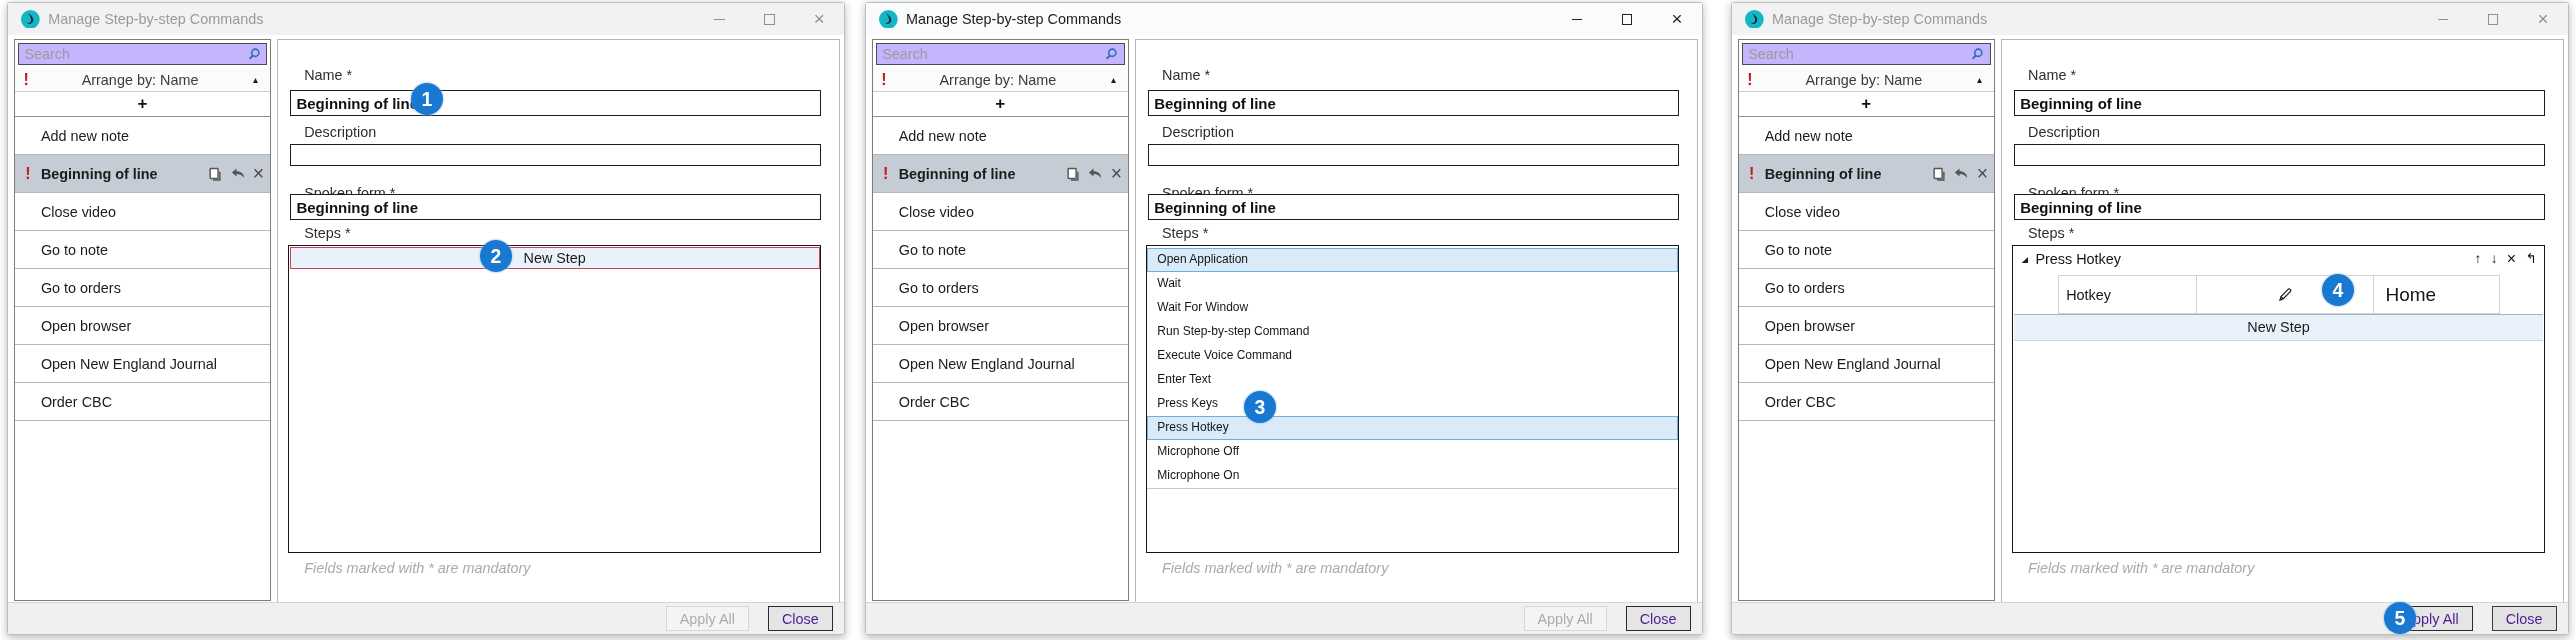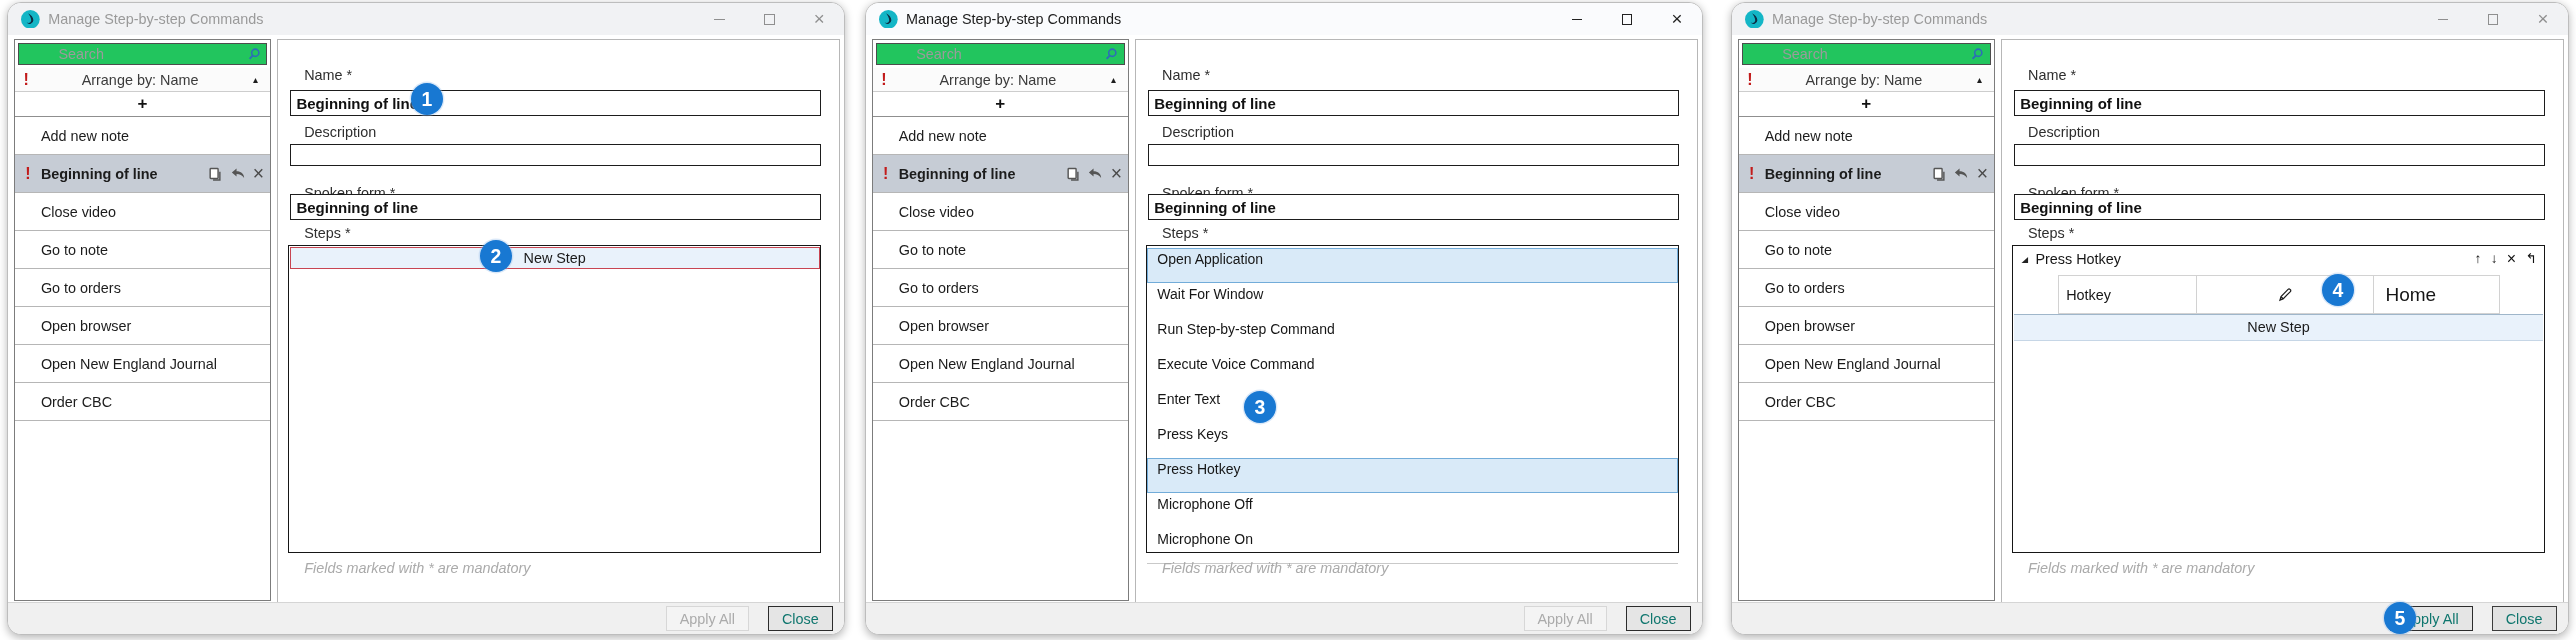--- a/index.html
+++ b/index.html
@@ -1,40 +1,40 @@
 <!DOCTYPE html>
 <html style="font-size:11.5px"><head>
 <meta charset="utf-8">
 <style>
   * { box-sizing: border-box; margin: 0; padding: 0; }
   html,body { width: 2576px; height: 641px; background: #ffffff;
     font-family: "Liberation Sans", sans-serif; position: relative; overflow: hidden; }
 
   
   .win { position: absolute; top: 2.2px; width: 838px; height: 633px; background: #fff;
-    border: 0.7px solid #bdbdbd; border-radius: 14px; overflow: hidden;
+    border: 0.7px solid #bdbdbd; border-radius: 3px; overflow: hidden;
     box-shadow: 0 2.2px 8.6px rgba(0,0,0,.28); }
   #w1 { left: 7.2px; } #w2 { left: 865px; } #w3 { left: 1731px; }
   .titlebar { position: absolute; top: 0; left: 0; right: 0; height: 32px; background: #f1f2f4; }
   .win.active .titlebar { background: #fafbfd; }
   .win-icon { position: absolute; left: 13px; top: 6.5px; width: 18.7px; height: 18.7px; }
   .win-title { position: absolute; left: 40px; top: 0; height: 32px; line-height: 32px;
     font-size: 14.4px; font-weight: 300; color: #9a9a9a; white-space: nowrap; }
   .win.active .win-title { color: #1d1d1d; }
   .win-controls { position: absolute; right: 0; top: 0; height: 32px; display: flex; }
   .ctrl { width: 50px; height: 32px; display: flex; align-items: center; justify-content: center;
     color: #8f8f8f; font-size: 18.7px; font-weight: 300; }
   .win.active .ctrl { color: #222; }
   .minbar { width: 10.8px; border-top: 1.4px solid currentColor; }
   .maxbox { width: 10.8px; height: 10.8px; border: 1.4px solid currentColor; }
 
   
   .sidebar { position: absolute; left: 5.7px; top: 36px; width: 257px; height: 562px;
     border: 1.4px solid #7c7c7c; background: #fff; }
-  .search { position: relative; margin: 2.9px; height: 22px; border: 1.4px solid #4c4c4c; background: #22c55e; padding-left: 34px; }
+  .search { position: relative; margin: 2.9px; height: 22px; border: 1.4px solid #4c4c4c; background: #c4b5fd; }
   .search input { width: 100%; height: 100%; border: 0; outline: none; padding: 0 24.4px 0 5.7px;
     font-family: inherit; font-size: 14.4px; font-weight: 300; color: #222; background: transparent; }
   .search input::placeholder { color: #9b9b9b; }
   .search-icon { position: absolute; right: 5px; top: 2.9px; width: 14.4px; height: 14.4px; }
   .arrange { height: 24.4px; border-bottom: 0.7px solid #cdcdcd; background: #fbfbfb;
     display: flex; align-items: center; }
   .urgent-glyph { color: #c21b1b; font-weight: 700; font-size: 16px; }
   .arrange .urgent-glyph { margin-left: 8.6px; }
   .arrange-label { flex: 1; text-align: center; font-size: 14.4px; font-weight: 300; color: #3b3b3b; }
   .collapse-icon { margin-right: 10px; font-size: 8.6px; color: #1e1e1e; }
@@ -68,21 +68,21 @@
     border: 1.4px solid #161616; background: #fff; }
   .mandatory { position: absolute; left: 26px; top: 520px; font-size: 14.4px; font-weight: 300;
     font-style: italic; color: #aaaaaa; }
 
   
   .newstep-red { position: absolute; left: 0.7px; right: 0.7px; top: 0.7px; height: 22px;
     background: #e9f2fb; border: 1.4px solid #c84552; display: flex; align-items: center;
     justify-content: center; font-size: 14.4px; font-weight: 300; color: #1a1a1a; }
 
   
-  .opt { height: 35px; line-height: 20px; padding-left: 9.3px; font-size: 14px; font-weight: 300;
+  .opt { height: 24px; line-height: 20px; padding-left: 9.3px; font-size: 12px; font-weight: 300;
     color: #161616; border: 0.7px solid transparent; white-space: nowrap; }
   .opt.highlighted { background: #d9eaf8; border-color: #72acd9; }
   .list-divider { border-top: 0.7px solid #c9c9c9; }
 
   
   .step-hdr { height: 25px; display: flex; align-items: center; padding: 0 7.2px; }
   .expander-icon { font-size: 8.6px; color: #222; margin: 0 7.2px 0 1.4px; transform: scaleY(.9); }
   .step-hdr-label { flex: 1; font-size: 14.4px; font-weight: 300; color: #161616; }
   .hdr-icons { display: flex; gap: 9.3px; align-items: center; font-size: 13.6px; color: #111; }
   .hdr-icons span { line-height: 1; }
@@ -97,21 +97,21 @@
     background: #e9f2fb; border-top: 0.7px solid #9fb6ca; border-bottom: 0.7px solid #c6d6e6;
     display: flex; align-items: center; justify-content: center;
     font-size: 14.4px; font-weight: 300; color: #1a1a1a; }
 
   
   .footer { position: absolute; left: 0; right: 0; bottom: 0; height: 32px; background: #f0f0f0;
     border-top: 0.7px solid #d5d5d5; display: flex; align-items: center; justify-content: flex-end;
     gap: 19px; padding-right: 11.5px; }
   .btn { min-width: 46px; height: 24.4px; padding: 0 13px; display: flex; align-items: center;
     justify-content: center; font-size: 14.4px; font-weight: 300; background: #efefef;
-    border: 0.7px solid #bdbdbd; color: #0f766e; white-space: nowrap; }
+    border: 0.7px solid #bdbdbd; color: #4c1d95; white-space: nowrap; }
   .btn.disabled { color: #ababab; border-color: #d7d7d7; background: #f4f4f4; }
   .btn.default { border: 1.4px solid #2c2c2c; background: #e5e5e5; }
   .btn.dark { border: 0.7px solid #3c3c3c; background: #e2e2e2; }
 
   
   .badge { position: absolute; width: 32px; height: 32px; border-radius: 50%; background: #1878d2;
     color: #fff; font-size: 19.4px; font-weight: 700; display: flex; align-items: center;
     justify-content: center; z-index: 60; box-shadow: 0 0 0 1.4px rgba(150,190,235,.35); }
 
   svg { display: block; }
@@ -355,20 +355,21 @@
     <span class="flabel lab-desc">Description</span>
     <div class="finput in-desc"></div>
     <span class="flabel lab-spoken">Spoken form *</span>
     <div class="finput bold in-spoken">Beginning of line</div>
     <span class="flabel lab-steps">Steps *</span>
     <div class="steps-box">
       <div style="padding-top:1.4px">
 
           <div class="opt highlighted">Open Application</div>
 
+          <div class="opt">Wait</div>
 
           <div class="opt">Wait For Window</div>
 
           <div class="opt">Run Step-by-step Command</div>
 
           <div class="opt">Execute Voice Command</div>
 
           <div class="opt">Enter Text</div>
 
           <div class="opt">Press Keys</div>

